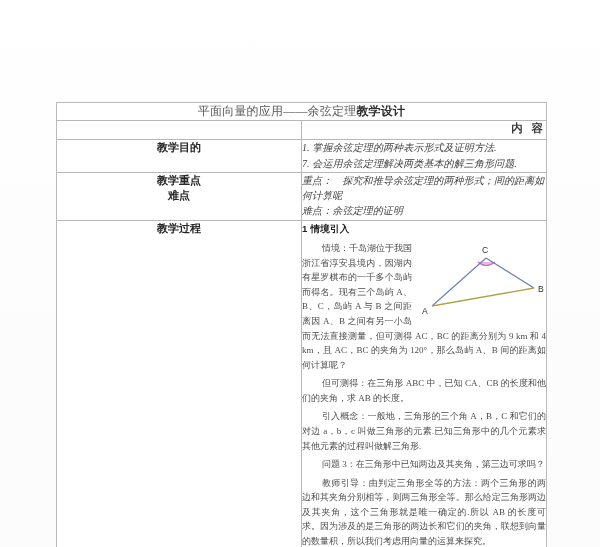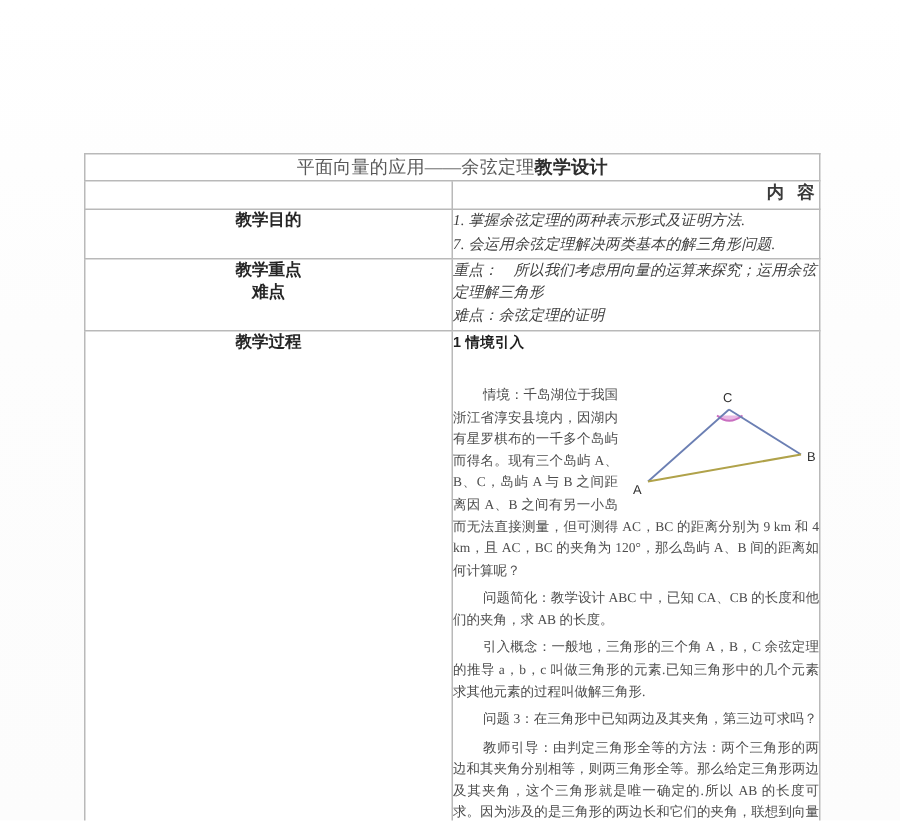--- a/index.html
+++ b/index.html
@@ -120,21 +120,21 @@
     line-height: 1.62;
     color: #4d4d4d;
     padding: 6px 8px 4px 8px;
     position: relative;
     height: 290px;
   }
   .sec-head {
     font-weight: bold;
     color: #1f1f1f;
     font-size: 9.6px;
-    margin: 0 0 20px 0;
+    margin: 0 0 5px 0;
     font-family: "Liberation Sans", "DejaVu Sans", sans-serif;
     letter-spacing: .2px;
   }
   .para {
     margin: 0 0 4px 0;
     text-indent: 20px;
     text-align: justify;
   }
 
   
@@ -195,21 +195,21 @@
         <div class="italic-line">7. 会运用余弦定理解决两类基本的解三角形问题.</div>
       </td>
     </tr>
 
     <tr>
       <td class="col-label label-cell">
         <div>教学重点</div>
         <div>难点</div>
       </td>
       <td class="col-body body-cell">
-        <div class="italic-line">重点：　所以我们考虑用向量的运算来探究；运用余弦定理解三角形</div>
+        <div class="italic-line">重点：　探究和推导余弦定理的两种形式；间的距离如何计算呢</div>
         <div class="italic-line">难点：余弦定理的证明</div>
       </td>
     </tr>
 
     <tr>
       <td class="col-label label-cell">教学过程</td>
       <td class="col-body process-cell">
 
         <div class="sec-head">1 情境引入</div>
 
@@ -220,22 +220,22 @@
             <line x1="14" y1="64" x2="68" y2="16" stroke="#6b7fb3" stroke-width="1.2"></line>
             <line x1="68" y1="16" x2="116" y2="46" stroke="#6b7fb3" stroke-width="1.2"></line>
             <line x1="14" y1="64" x2="116" y2="46" stroke="#b0a24a" stroke-width="1.4"></line>
             <text class="figlabel-up" x="64" y="11">C</text>
             <text class="figlabel-up" x="4" y="72">A</text>
             <text class="figlabel-up" x="120" y="50">B</text>
           </svg>
         </div>
 
         <p class="para">情境：千岛湖位于我国浙江省淳安县境内，因湖内有星罗棋布的一千多个岛屿而得名。现有三个岛屿 A、B、C，岛屿 A 与 B 之间距离因 A、B 之间有另一小岛而无法直接测量，但可测得 AC，BC 的距离分别为 9 km 和 4 km，且 AC，BC 的夹角为 120°，那么岛屿 A、B 间的距离如何计算呢？</p>
-        <p class="para">问题简化：教学设计 ABC 中，已知 CA、CB 的长度和他们的夹角，求 AB 的长度。</p>
-        <p class="para">引入概念：一般地，三角形的三个角 A，B，C 余弦定理的推导 a，b，c 叫做三角形的元素.已知三角形中的几个元素求其他元素的过程叫做解三角形.</p>
+        <p class="para">但可测得：在三角形 ABC 中，已知 CA、CB 的长度和他们的夹角，求 AB 的长度。</p>
+        <p class="para">引入概念：一般地，三角形的三个角 A，B，C 和它们的对边 a，b，c 叫做三角形的元素.已知三角形中的几个元素求其他元素的过程叫做解三角形.</p>
         <p class="para">问题 3：在三角形中已知两边及其夹角，第三边可求吗？</p>
         <p class="para">教师引导：由判定三角形全等的方法：两个三角形的两边和其夹角分别相等，则两三角形全等。那么给定三角形两边及其夹角，这个三角形就是唯一确定的.所以 AB 的长度可求。因为涉及的是三角形的两边长和它们的夹角，联想到向量的数量积，所以我们考虑用向量的运算来探究。</p>
 
         <div class="sec-head">2 余弦定理的推导</div>
 
         <div class="fig-bottom">
           <svg width="120" height="18" viewBox="0 0 120 18">
             <text class="figlabel" x="96" y="12">C</text>
           </svg>
         </div>

